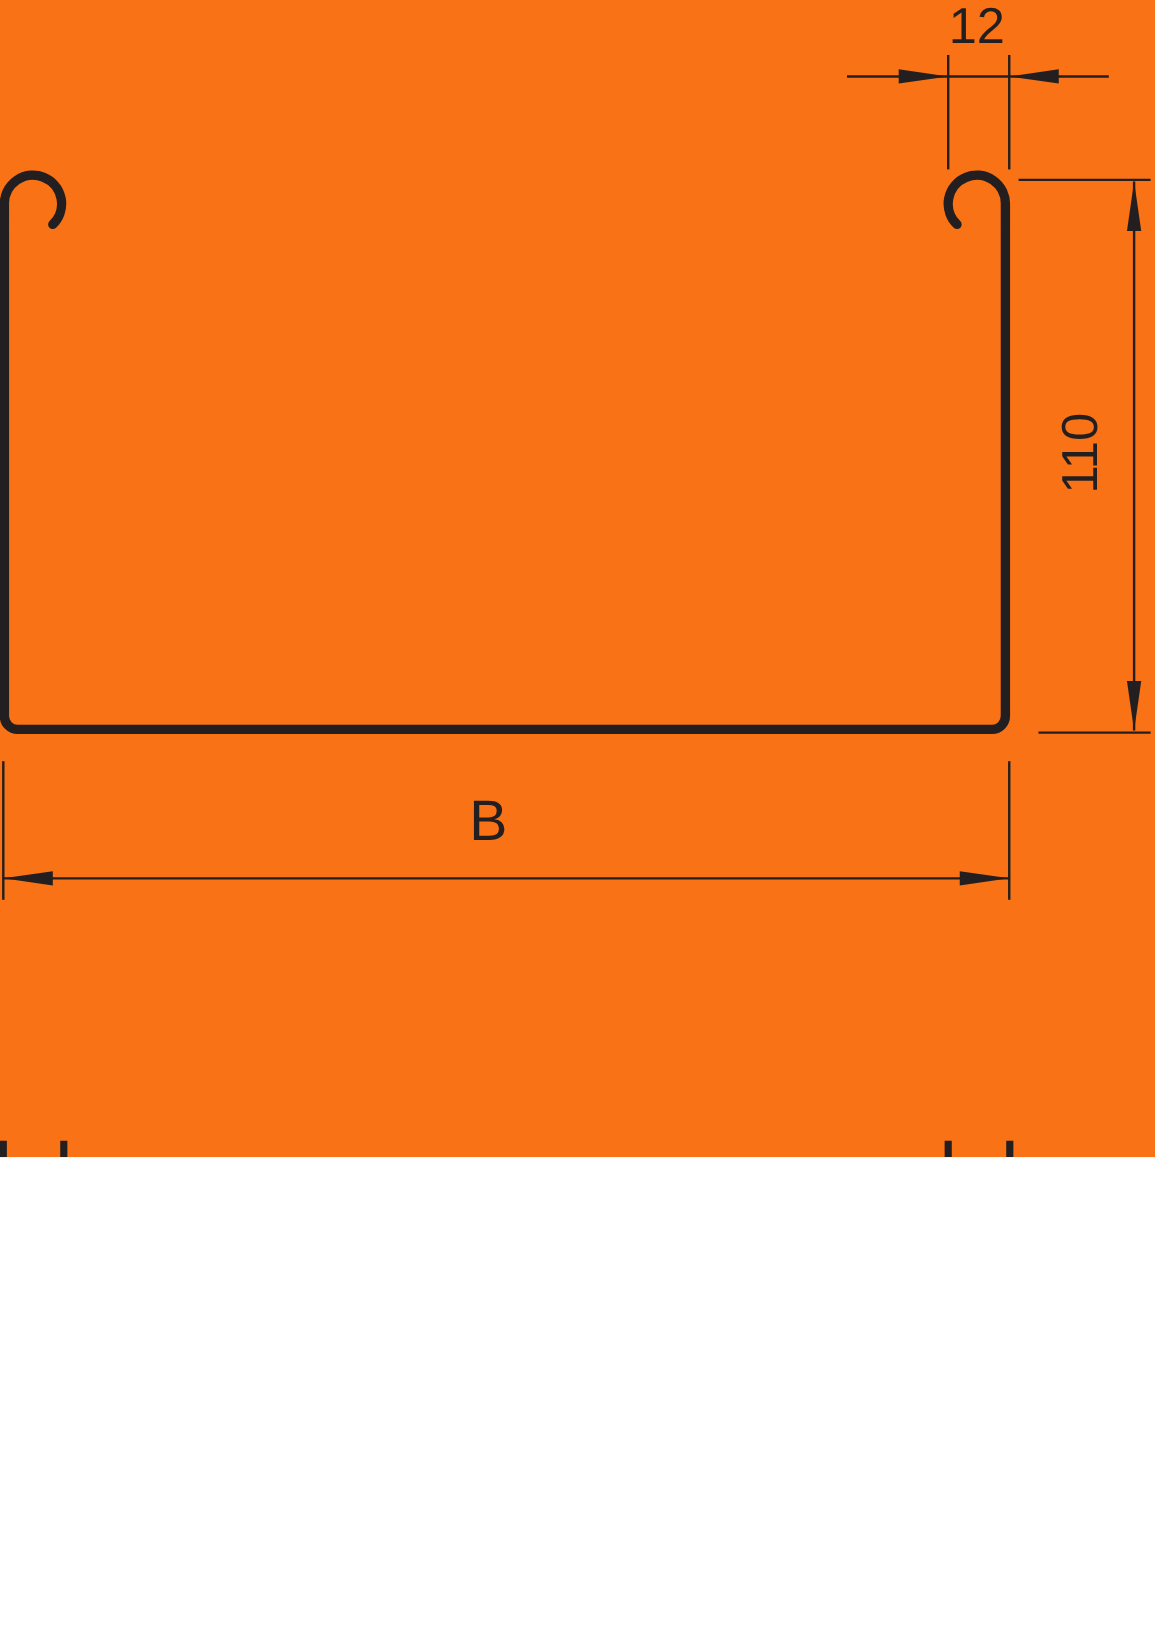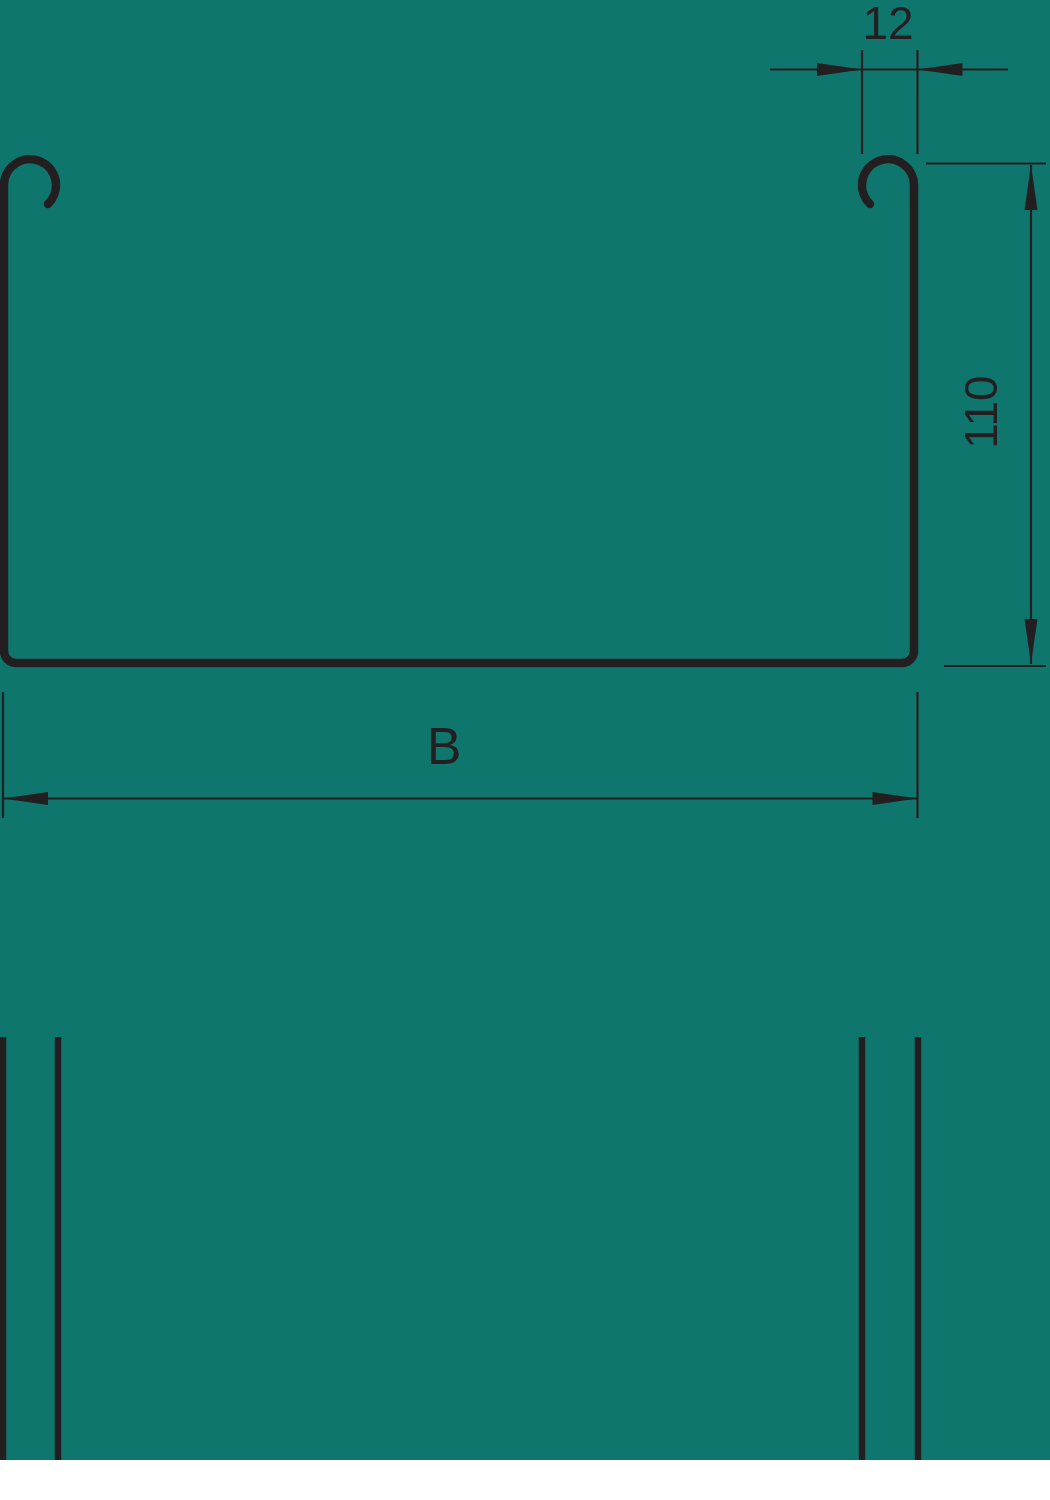--- a/index.html
+++ b/index.html
@@ -3,22 +3,22 @@
 <meta charset="utf-8">
 <style>
   html, body {
     margin: 0;
     padding: 0;
     background: #ffffff;
   }
   .canvas {
     position: relative;
     width: 1050px;
-    height: 1460px;
-    background: #0f766e;
+    height: 1052px;
+    background: #f97316;
     overflow: hidden;
     font-family: "Liberation Sans", sans-serif;
   }
   svg.drawing {
     position: absolute;
     top: 0;
     left: 0;
     display: block;
   }
   .profile-stroke {

